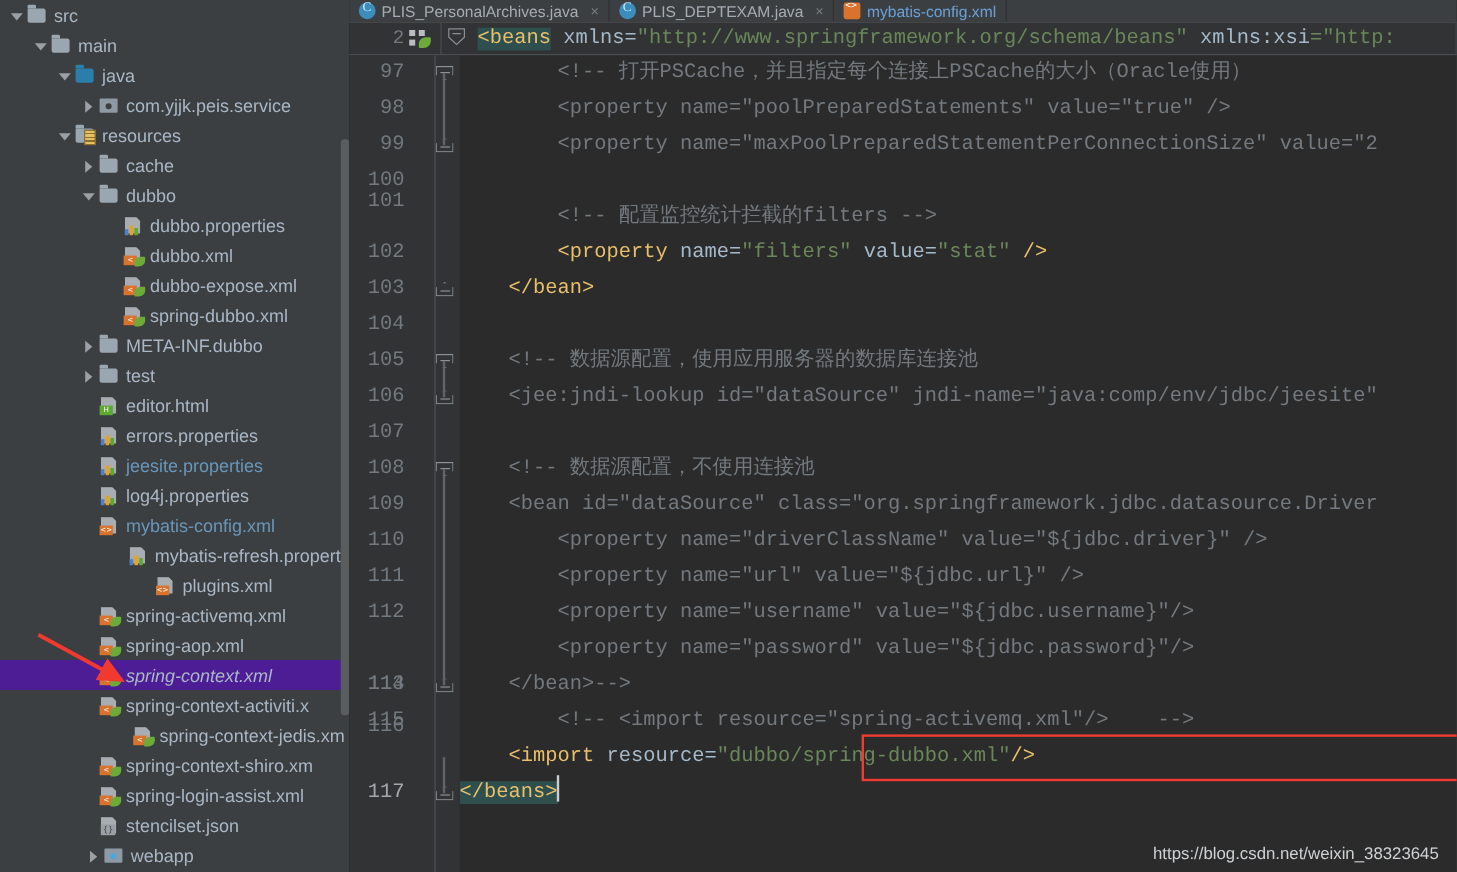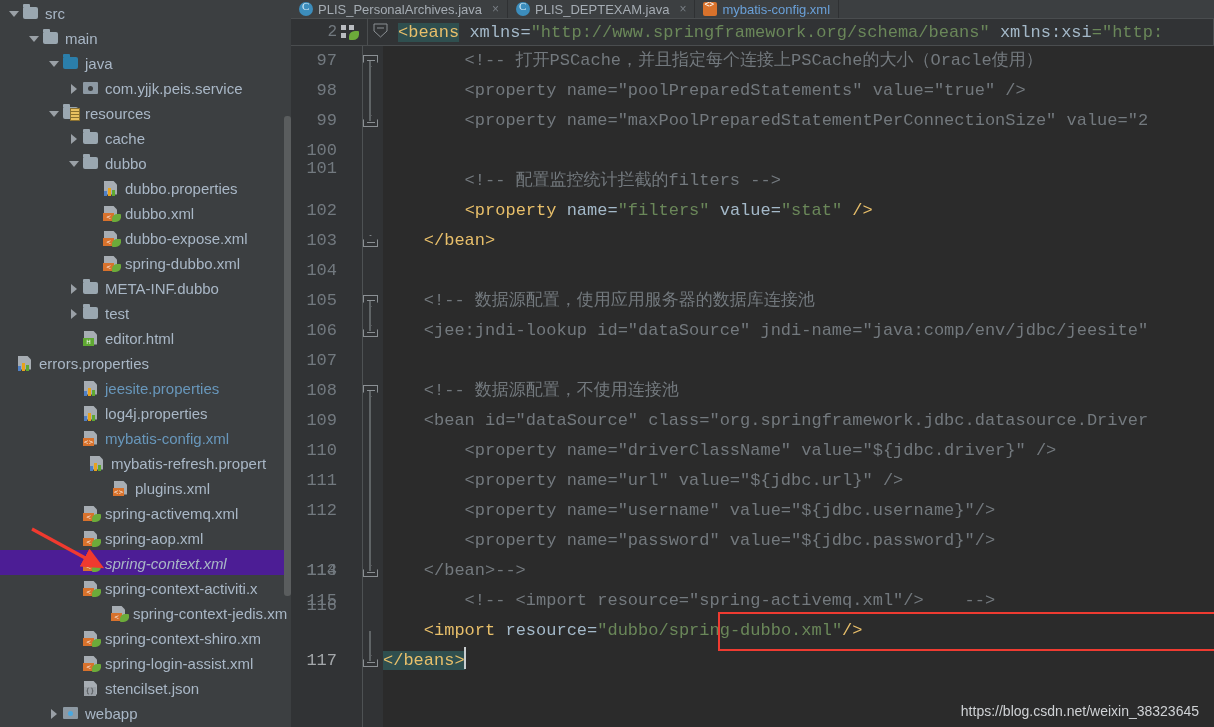--- a/index.html
+++ b/index.html
@@ -489,21 +489,21 @@
           <span class="lbl gray-txt">test</span>
         </div>
         <div class="tree-row" style="padding-left: 66px;">
           <span class="arrow "></span>
           <span class="ficon">
             <span class="icon-file"></span>
             <span class="badge green-l">H</span>
           </span>
           <span class="lbl gray-txt">editor.html</span>
         </div>
-        <div class="tree-row" style=" align-items: center;">
+        <div class="tree-row" style="padding-left: 66px; align-items: center;">
           <span class="arrow "></span>
           <span class="ficon">
             <span class="icon-file"></span>
             <span class="badge bars">
               <i></i>
               <i></i>
               <i></i>
             </span>
           </span>
           <span class="lbl gray-txt">errors.properties</span>
@@ -533,33 +533,33 @@
           <span class="lbl gray-txt">log4j.properties</span>
         </div>
         <div class="tree-row" style="padding-left: 66px;">
           <span class="arrow "></span>
           <span class="ficon">
             <span class="icon-file"></span>
             <span class="badge orange">&lt;&gt;</span>
           </span>
           <span class="lbl blue-txt">mybatis-config.xml</span>
         </div>
-        <div class="tree-row" style="padding-left: 72px;">
+        <div class="tree-row" style="padding-left: 90px;">
           <span class="arrow "></span>
           <span class="ficon">
             <span class="icon-file"></span>
             <span class="badge bars">
               <i></i>
               <i></i>
               <i></i>
             </span>
           </span>
           <span class="lbl gray-txt">mybatis-refresh.propert</span>
         </div>
-        <div class="tree-row" style="padding-left: 96px;">
+        <div class="tree-row" style="padding-left: 66px; margin-left: 47px;">
           <span class="arrow "></span>
           <span class="ficon">
             <span class="icon-file"></span>
             <span class="badge orange">&lt;&gt;</span>
           </span>
           <span class="lbl gray-txt">plugins.xml</span>
         </div>
         <div class="tree-row" style="padding-left: 66px;">
           <span class="arrow "></span>
           <span class="ficon">
@@ -624,21 +624,21 @@
           <span class="lbl gray-txt">spring-login-assist.xml</span>
         </div>
         <div class="tree-row" style="padding-left: 66px;">
           <span class="arrow "></span>
           <span class="ficon">
             <span class="icon-file"></span>
             <span class="badge bars" style="background:#9aa0a6;color:#3c3f41;font-size:7px;line-height:9px">{}</span>
           </span>
           <span class="lbl gray-txt">stencilset.json</span>
         </div>
-        <div class="tree-row" style="padding-left: 46px;">
+        <div class="tree-row" style="padding-left: 70px;">
           <span class="arrow collapsed"></span>
           <span class="ficon">
             <span class="icon-pkg weba"></span>
           </span>
           <span class="lbl gray-txt">webapp</span>
         </div>
       </div>
     <div id="tree-scroll"></div>
 
     <svg id="red-arrow" viewBox="0 0 291 727" width="291" height="727">

